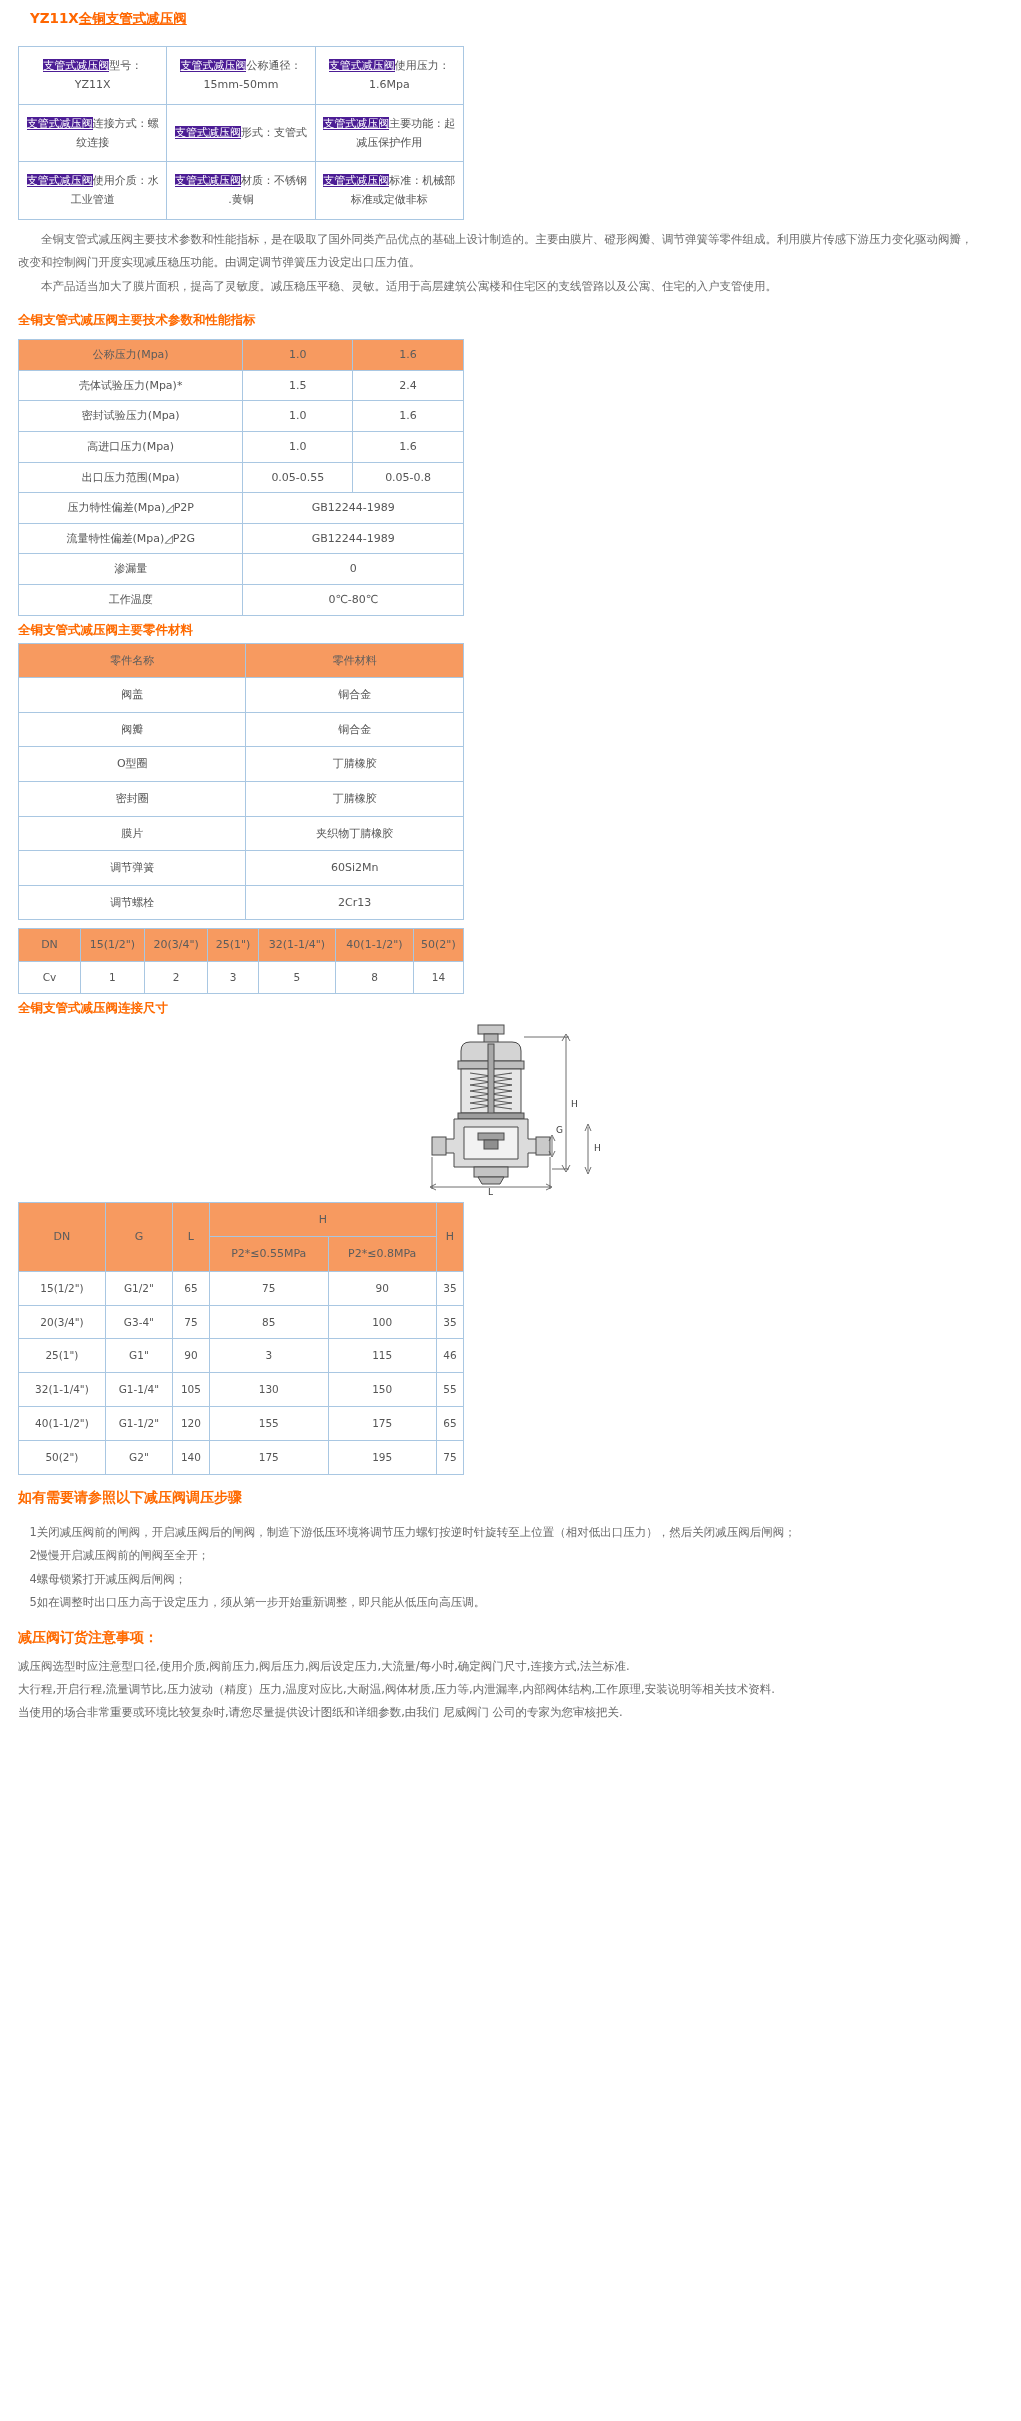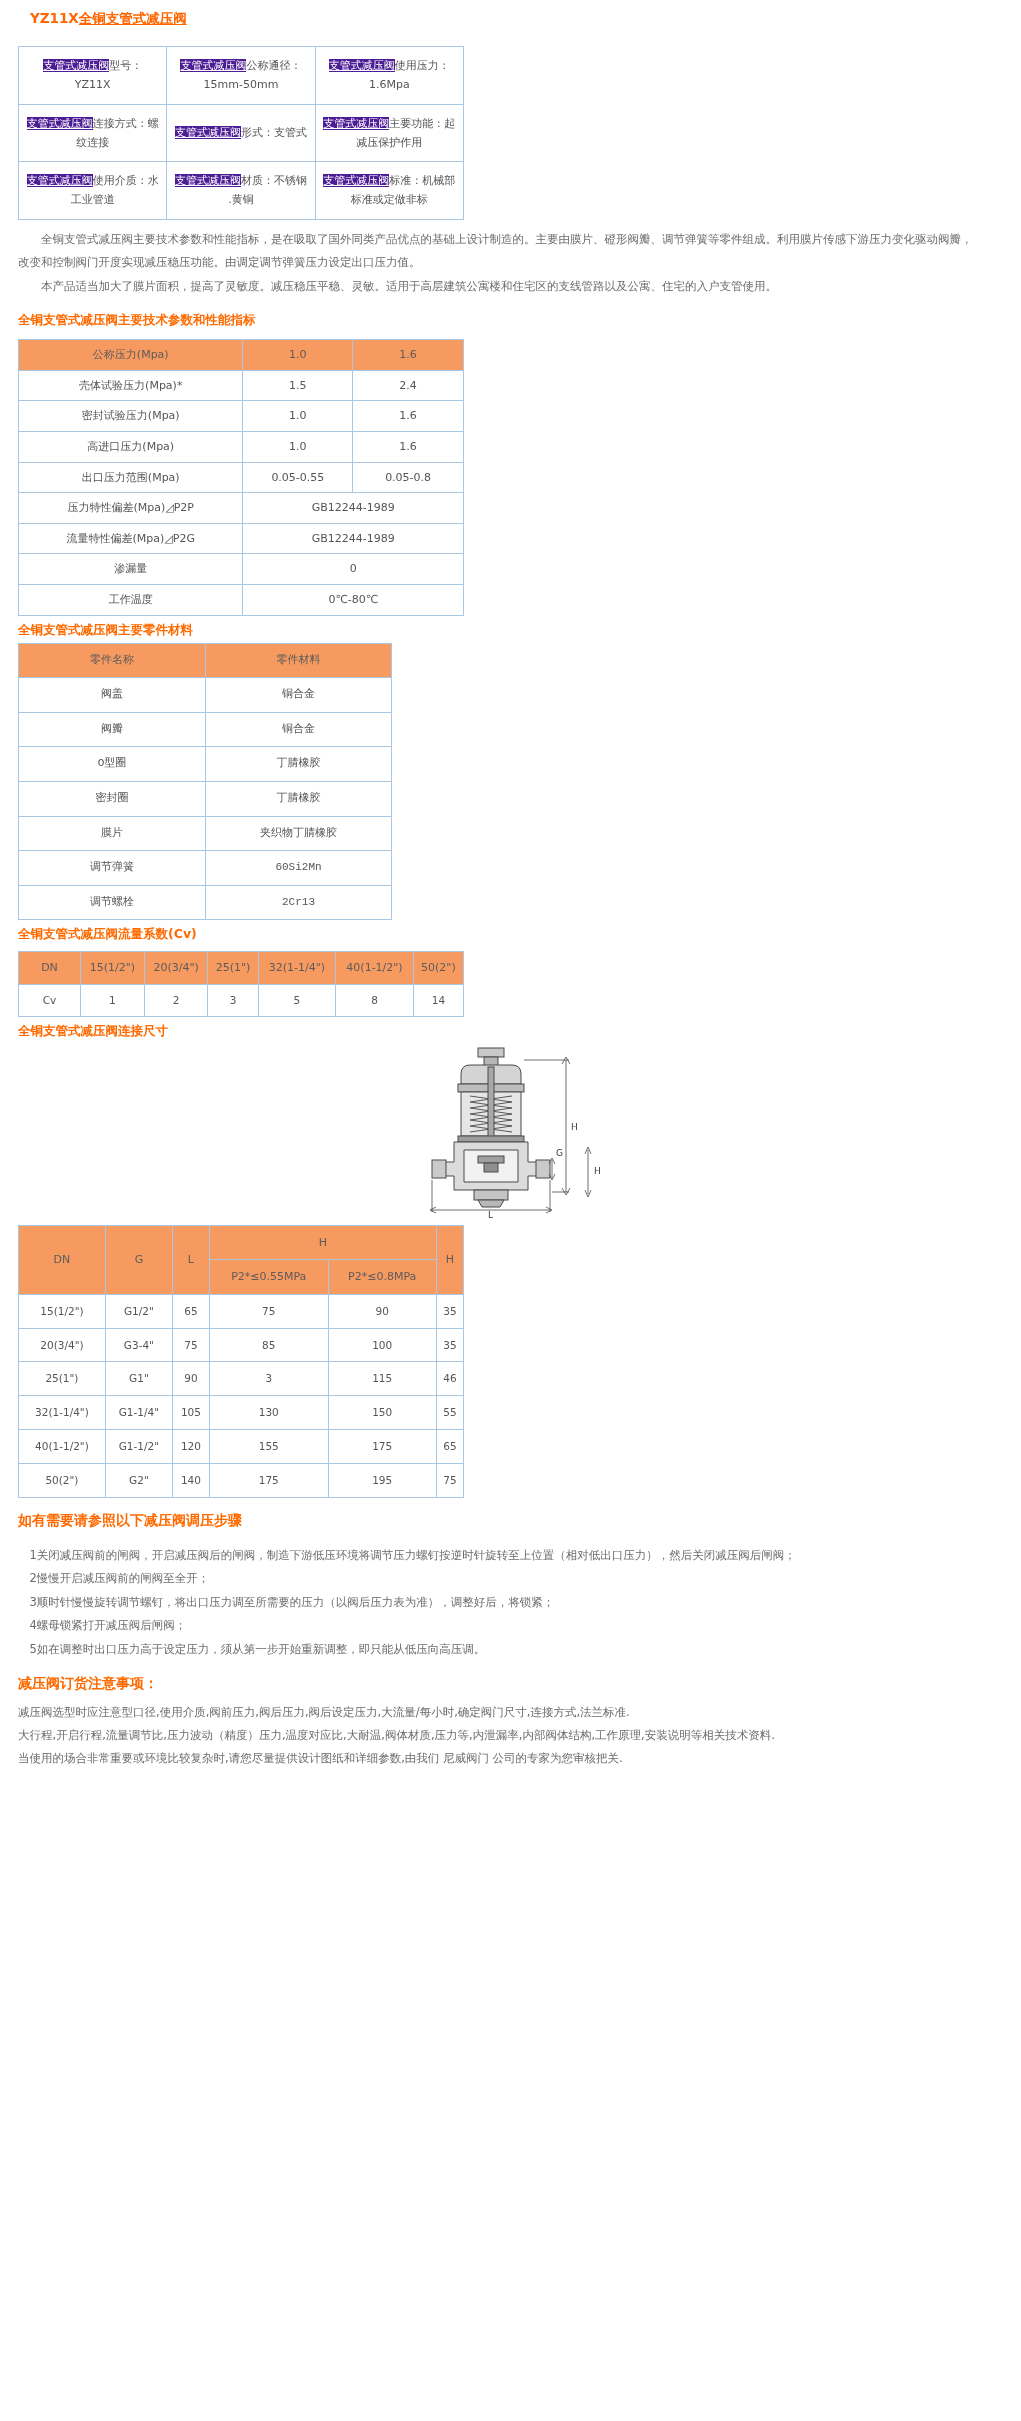--- a/index.html
+++ b/index.html
@@ -68,21 +68,21 @@
   }
 
   
   .tech-tbl { width: 446px; margin-top: 10px; }
   .tech-tbl td { padding: 6px 4px; }
   .tech-tbl .c1 { width: 225px; }
   .tech-tbl .c2 { width: 110px; }
   .tech-tbl .c3 { width: 111px; }
 
   
-  .parts-tbl { width: 374px; margin-top: 0; font-family: Liberation Mono, monospace; }
+  .parts-tbl { width: 446px; margin-top: 0; }
   .parts-tbl .c1 { width: 228px; }
   .parts-tbl .c2 { width: 218px; }
   .parts-tbl td { padding: 8px 4px; }
 
   
   .cv-tbl { width: 446px; margin-top: 8px; }
   .cv-tbl td { padding: 7px 2px; font-size: 10.5px; }
   .cv-tbl .cv-lbl { width: 62px; }
 
   
@@ -227,21 +227,20 @@
           <td class="c1">调节弹簧</td>
           <td class="c2">60Si2Mn</td>
         </tr>
         <tr>
           <td class="c1">调节螺栓</td>
           <td class="c2">2Cr13</td>
         </tr>
       </tbody>
   </table>
 
-  <div class="sec-title" style="margin-top:6px;">全铜支管式减压阀流量系数(Cv)</div>
   <table class="tbl cv-tbl">
     <tbody id="cv-body">
         <tr>
           <td class="hdr cv-lbl">DN</td>
           <td class="hdr">15(1/2")</td>
           <td class="hdr">20(3/4")</td>
           <td class="hdr">25(1")</td>
           <td class="hdr">32(1-1/4")</td>
           <td class="hdr">40(1-1/2")</td>
           <td class="hdr">50(2")</td>
@@ -386,21 +385,20 @@
           <td>195</td>
           <td>75</td>
         </tr>
       </tbody>
   </table>
 
   <div class="sec-title big spaced">如有需要请参照以下减压阀调压步骤</div>
   <div class="steps-wrap" id="steps-body">
       <p class="step">1关闭减压阀前的闸阀，开启减压阀后的闸阀，制造下游低压环境将调节压力螺钉按逆时针旋转至上位置（相对低出口压力），然后关闭减压阀后闸阀；</p>
       <p class="step">2慢慢开启减压阀前的闸阀至全开；</p>
-      <p class="step">3顺时针慢慢旋转调节螺钉，将出口压力调至所需要的压力（以阀后压力表为准），调整好后，将锁紧；</p>
       <p class="step">4螺母锁紧打开减压阀后闸阀；</p>
       <p class="step">5如在调整时出口压力高于设定压力，须从第一步开始重新调整，即只能从低压向高压调。</p>
     </div>
 
   <div class="sec-title big spaced">减压阀订货注意事项：</div>
   <div class="notes-wrap" id="notes-body">
       <p class="note">减压阀选型时应注意型口径,使用介质,阀前压力,阀后压力,阀后设定压力,大流量/每小时,确定阀门尺寸,连接方式,法兰标准.</p>
       <p class="note">大行程,开启行程,流量调节比,压力波动（精度）压力,温度对应比,大耐温,阀体材质,压力等,内泄漏率,内部阀体结构,工作原理,安装说明等相关技术资料.</p>
       <p class="note">当使用的场合非常重要或环境比较复杂时,请您尽量提供设计图纸和详细参数,由我们 尼威阀门 公司的专家为您审核把关.</p>
     </div>

